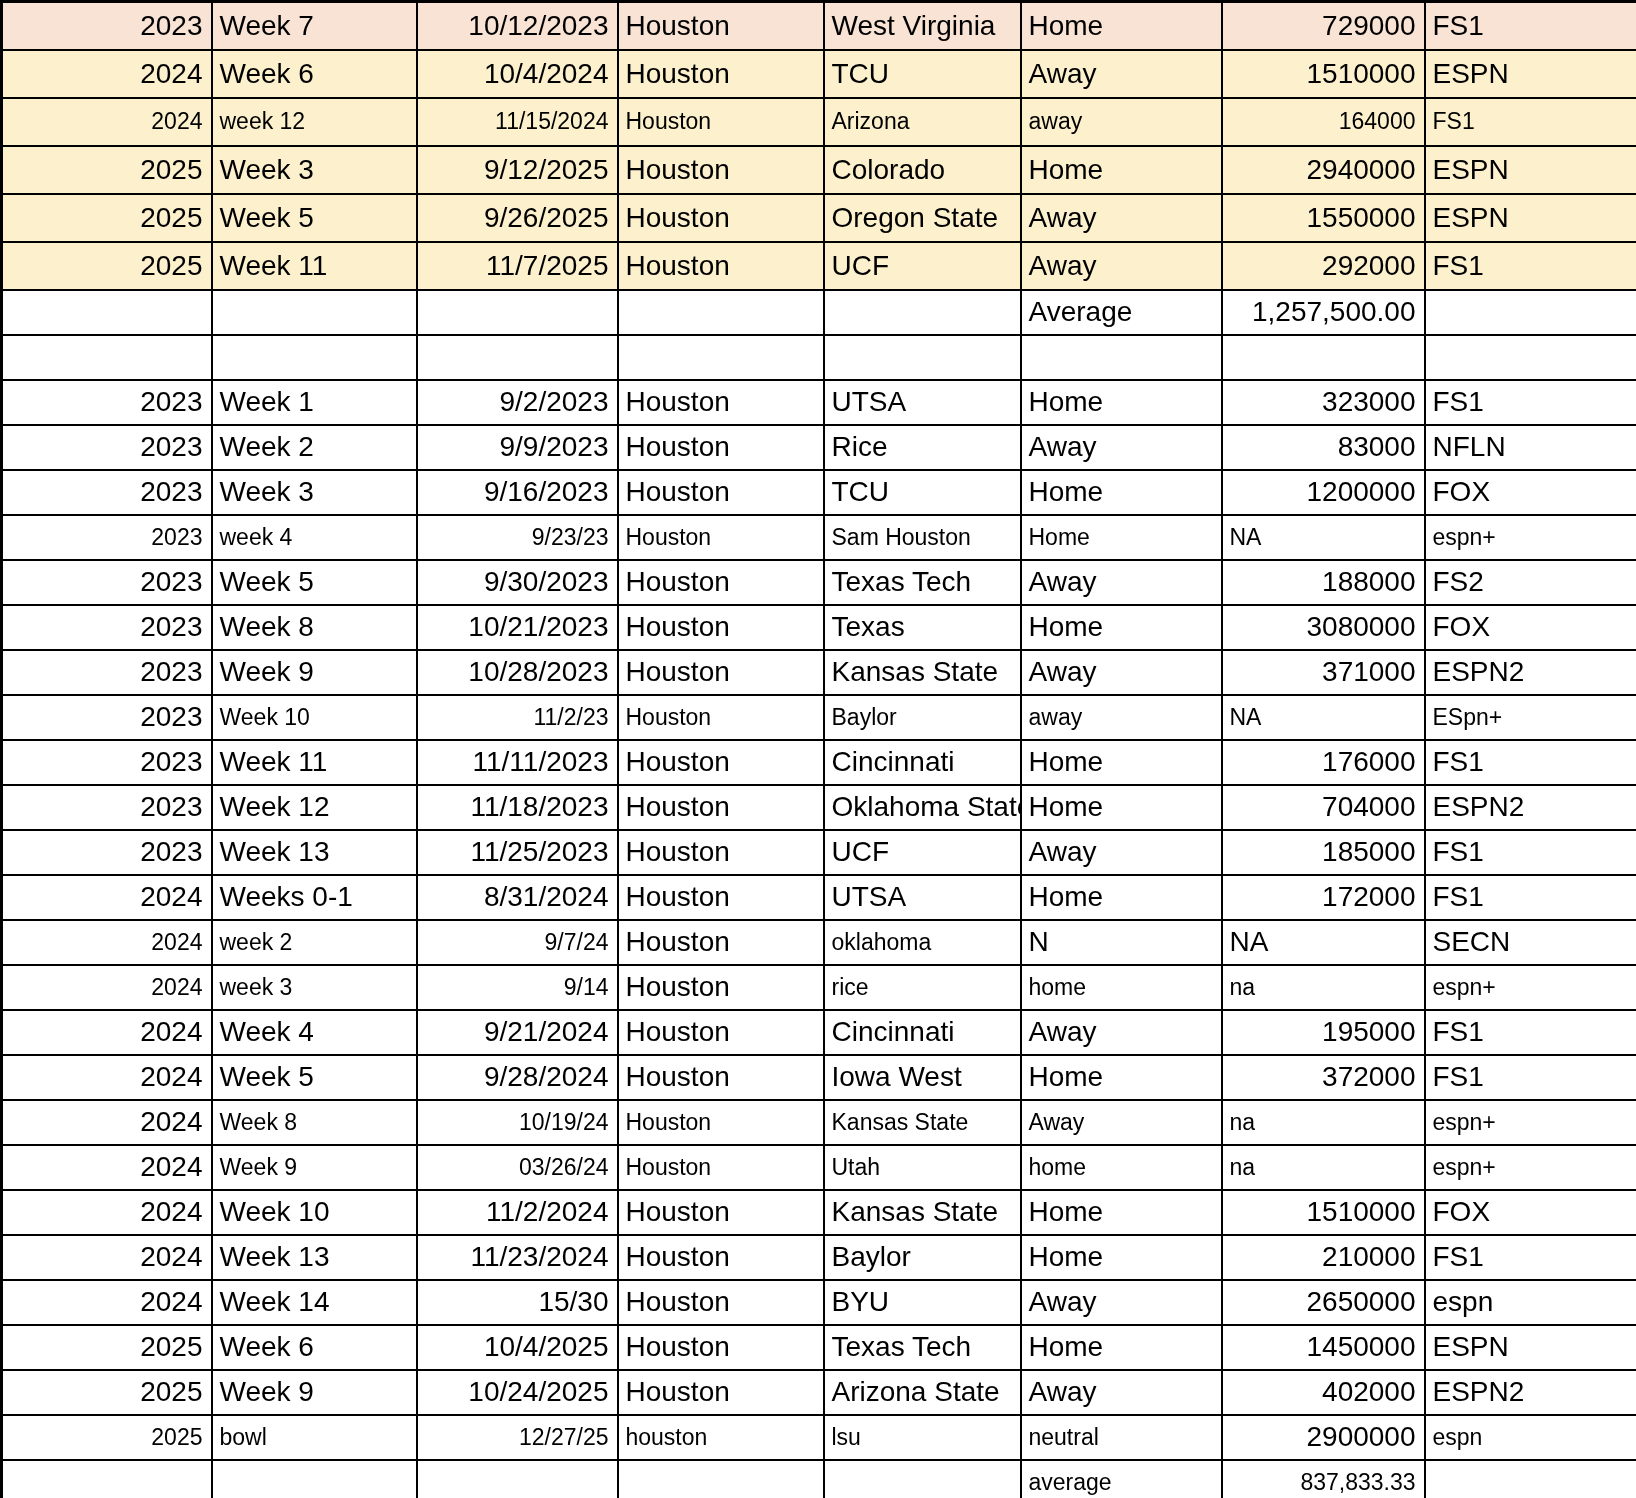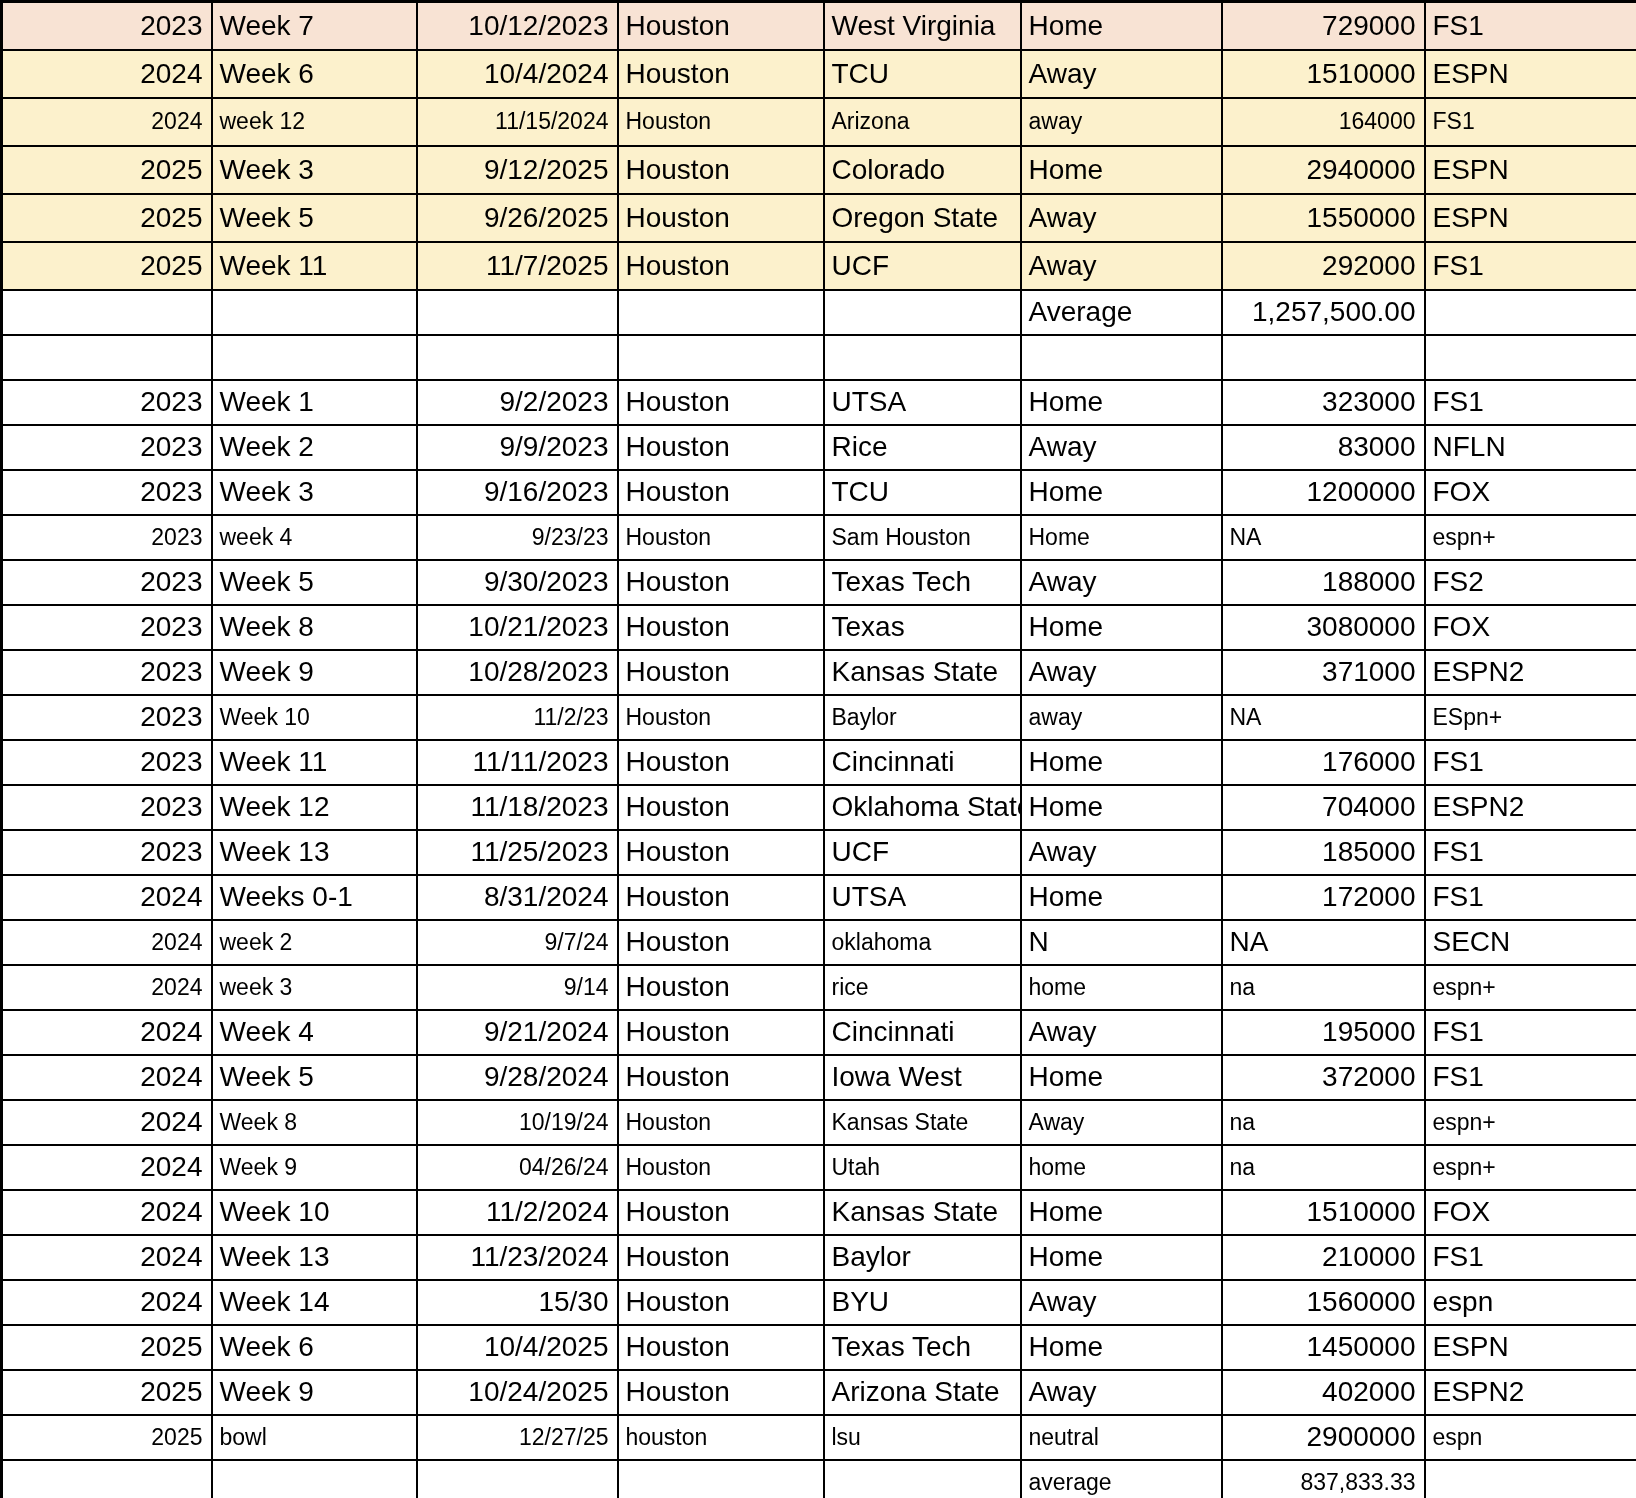--- a/index.html
+++ b/index.html
@@ -299,21 +299,21 @@
         <td class="small r">10/19/24</td>
         <td class="small">Houston</td>
         <td class="small">Kansas State</td>
         <td class="small">Away</td>
         <td class="small">na</td>
         <td class="small">espn+</td>
       </tr>
       <tr style="background: rgb(255, 255, 255);">
         <td class="r">2024</td>
         <td class="small">Week 9</td>
-        <td class="small r">04/26/24</td>
+        <td class="small r">03/26/24</td>
         <td class="small">Houston</td>
         <td class="small">Utah</td>
         <td class="small">home</td>
         <td class="small">na</td>
         <td class="small">espn+</td>
       </tr>
       <tr style="background: rgb(255, 255, 255);">
         <td class="r">2024</td>
         <td>Week 10</td>
         <td class="r">11/2/2024</td>
@@ -333,21 +333,21 @@
         <td class="r">210000</td>
         <td>FS1</td>
       </tr>
       <tr style="background: rgb(255, 255, 255);">
         <td class="r">2024</td>
         <td>Week 14</td>
         <td class="r">15/30</td>
         <td>Houston</td>
         <td>BYU</td>
         <td>Away</td>
-        <td class="r">1560000</td>
+        <td class="r">2650000</td>
         <td>espn</td>
       </tr>
       <tr style="background: rgb(255, 255, 255);">
         <td class="r">2025</td>
         <td>Week 6</td>
         <td class="r">10/4/2025</td>
         <td>Houston</td>
         <td>Texas Tech</td>
         <td>Home</td>
         <td class="r">1450000</td>

